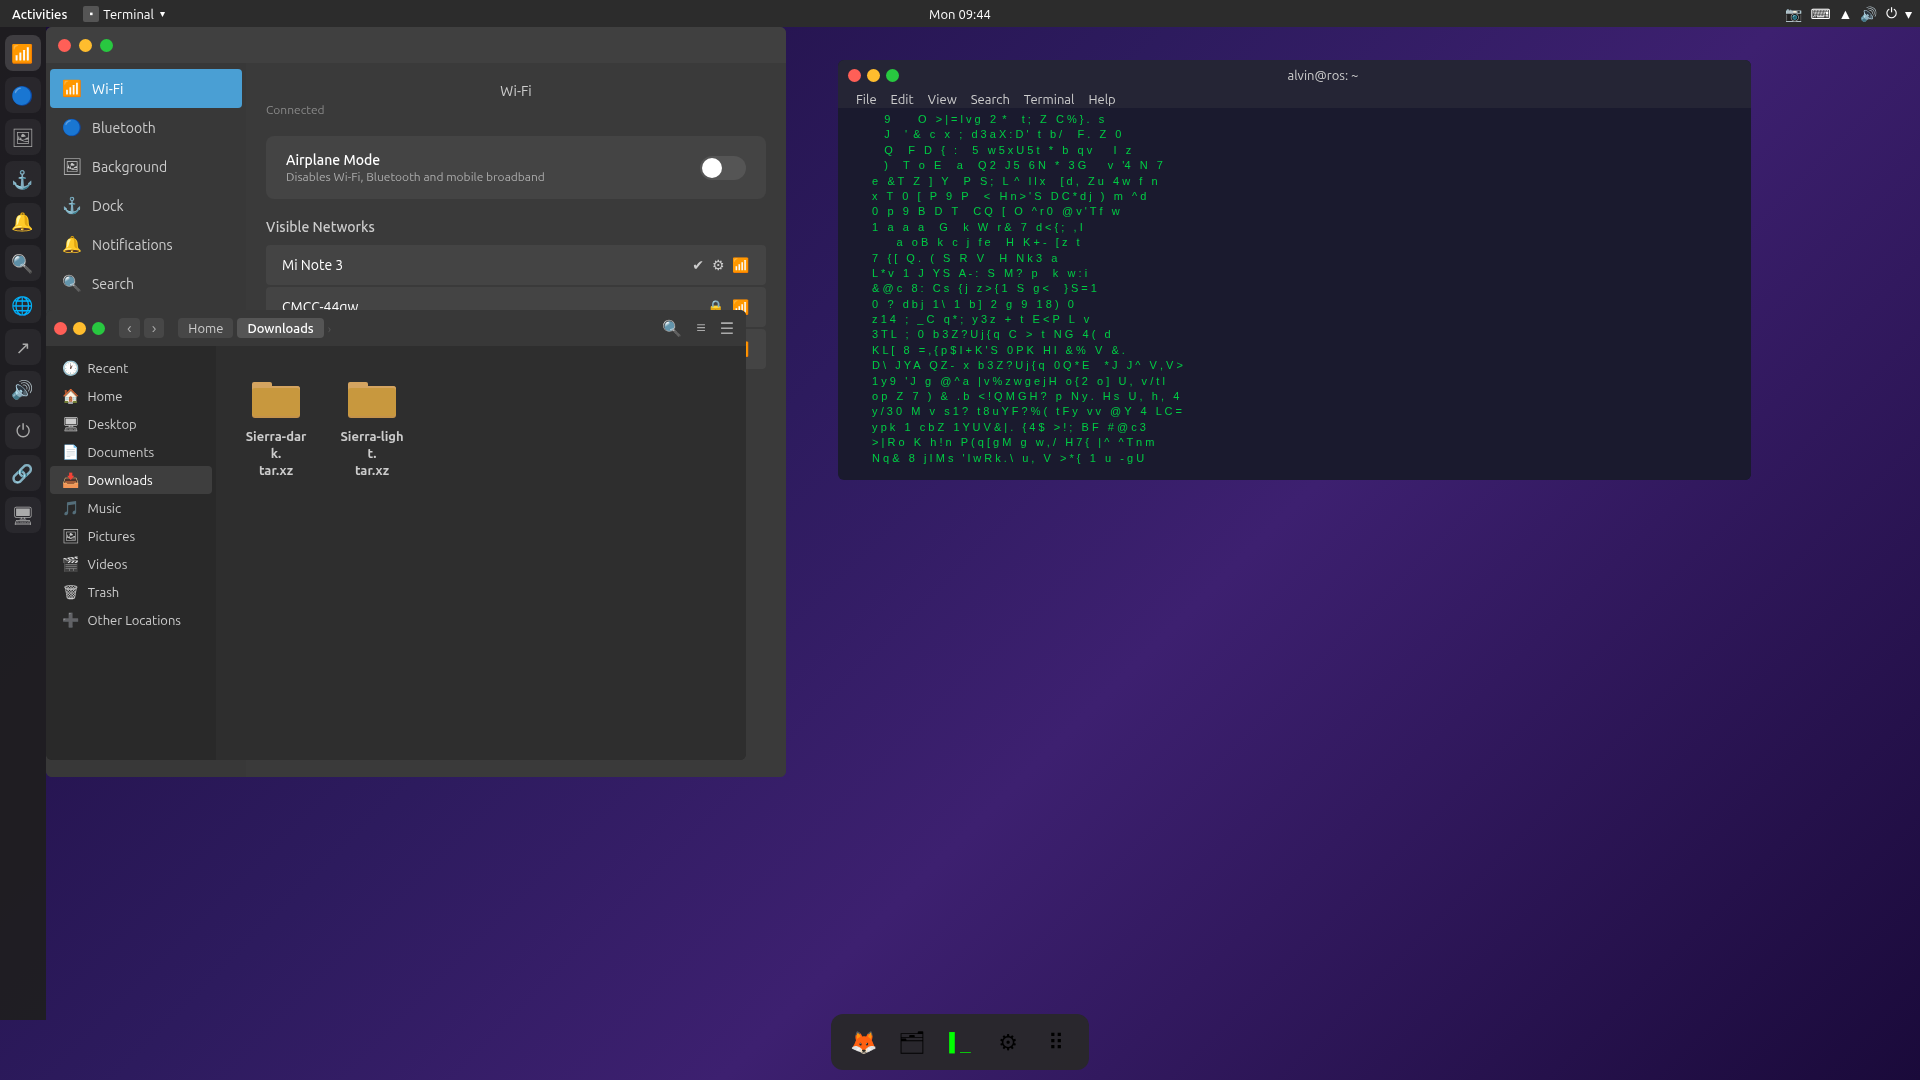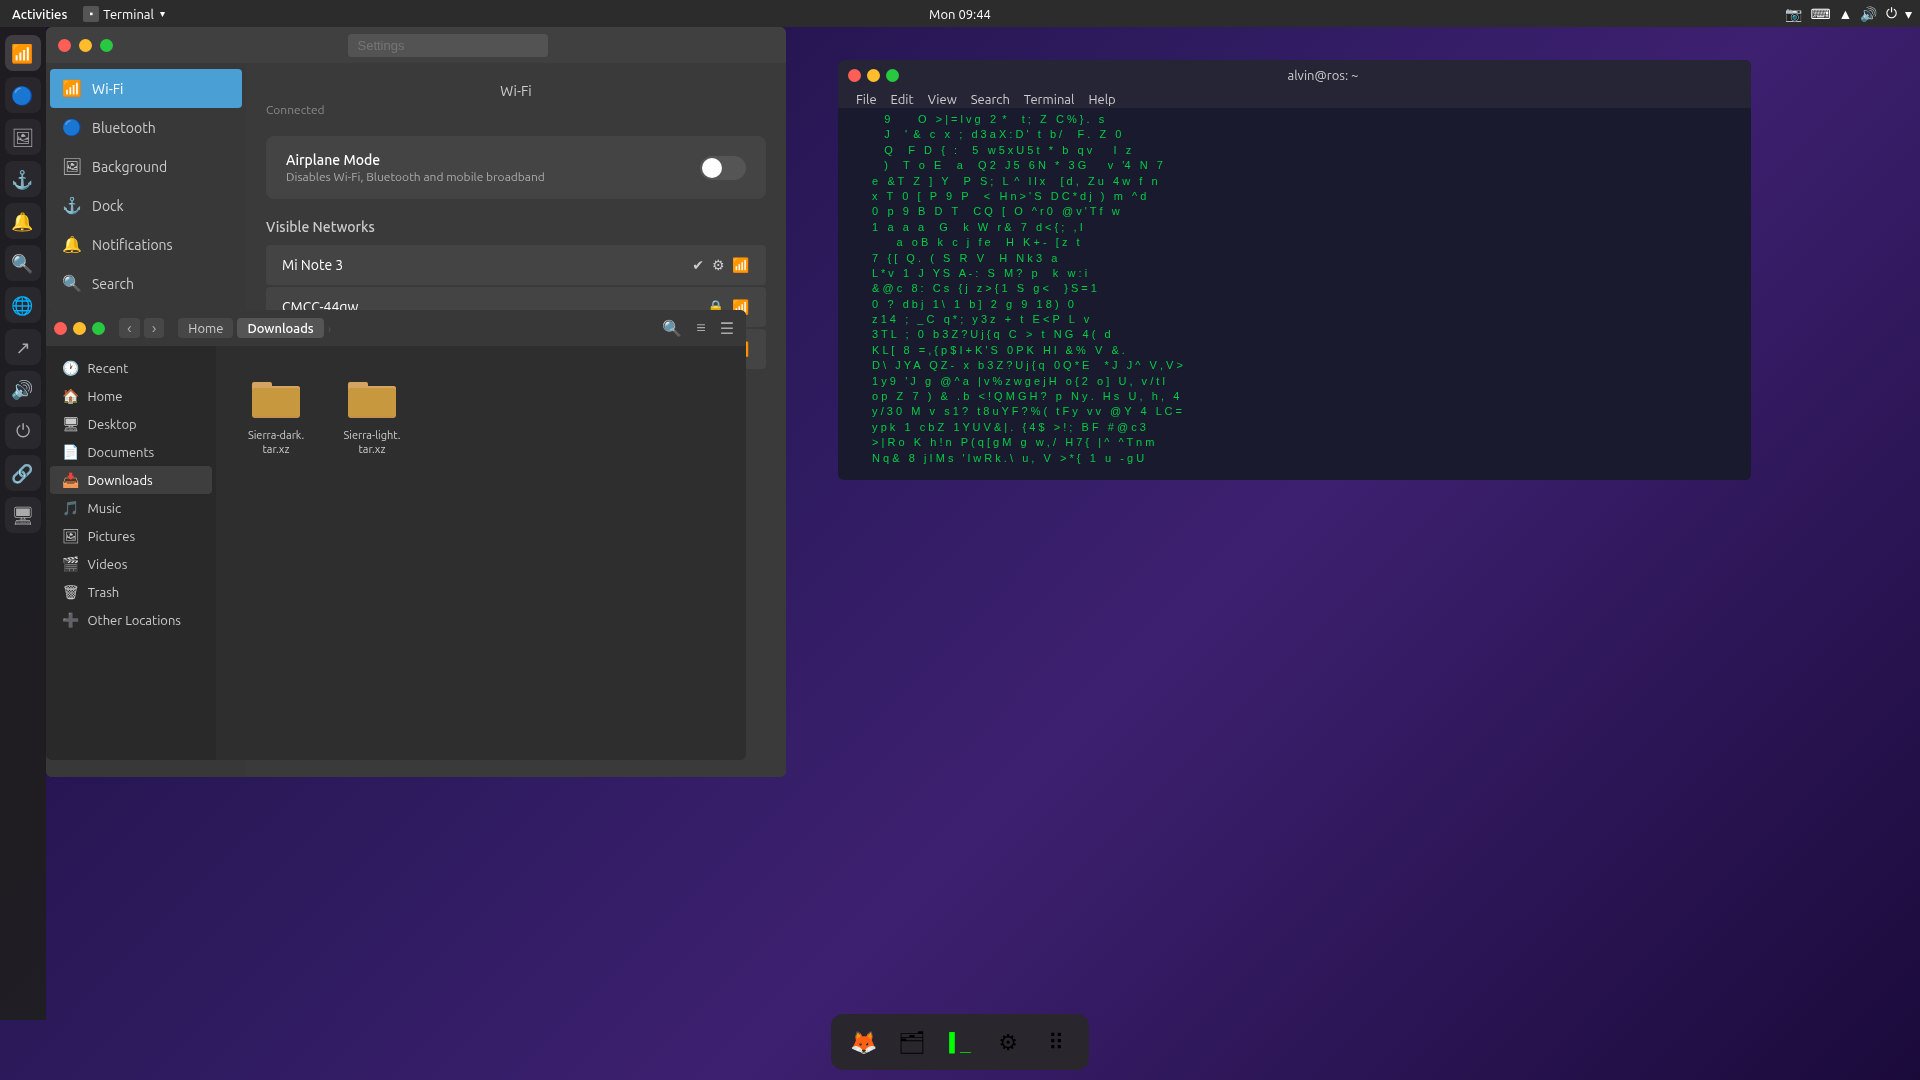--- a/index.html
+++ b/index.html
@@ -374,24 +374,25 @@
       display: flex;
       align-items: center;
       justify-content: center;
     }
     .folder-icon-svg {
       width: 48px;
       height: 40px;
     }
     .file-name {
       color: #ccc;
-      font-size: 11px;
+      font-size: 13px;
       text-align: center;
       line-height: 1.3;
       word-break: break-all;
+      font-weight: bold;
     }
 
     
     .terminal-window {
       position: absolute;
       top: 60px;
       left: 838px;
       width: 913px;
       height: 420px;
       background: #1a1a2e;
@@ -498,23 +499,20 @@
   <div class="dock-icon">⏻</div>
   <div class="dock-icon">🔗</div>
   <div class="dock-icon">🖥</div>
 </div>
 
 <div class="settings-window">
   <div class="settings-titlebar">
     <div class="win-btn close"></div>
     <div class="win-btn min"></div>
     <div class="win-btn max"></div>
-    <div class="settings-search-wrap">
-      <input class="settings-search" type="text" placeholder="Settings" style="">
-    </div>
   </div>
   <div class="settings-body">
     <div class="settings-nav">
       <div class="settings-nav-item active">
         <span class="settings-nav-icon">📶</span>
         <span>Wi-Fi</span>
       </div>
       <div class="settings-nav-item">
         <span class="settings-nav-icon">🔵</span>
         <span>Bluetooth</span>

